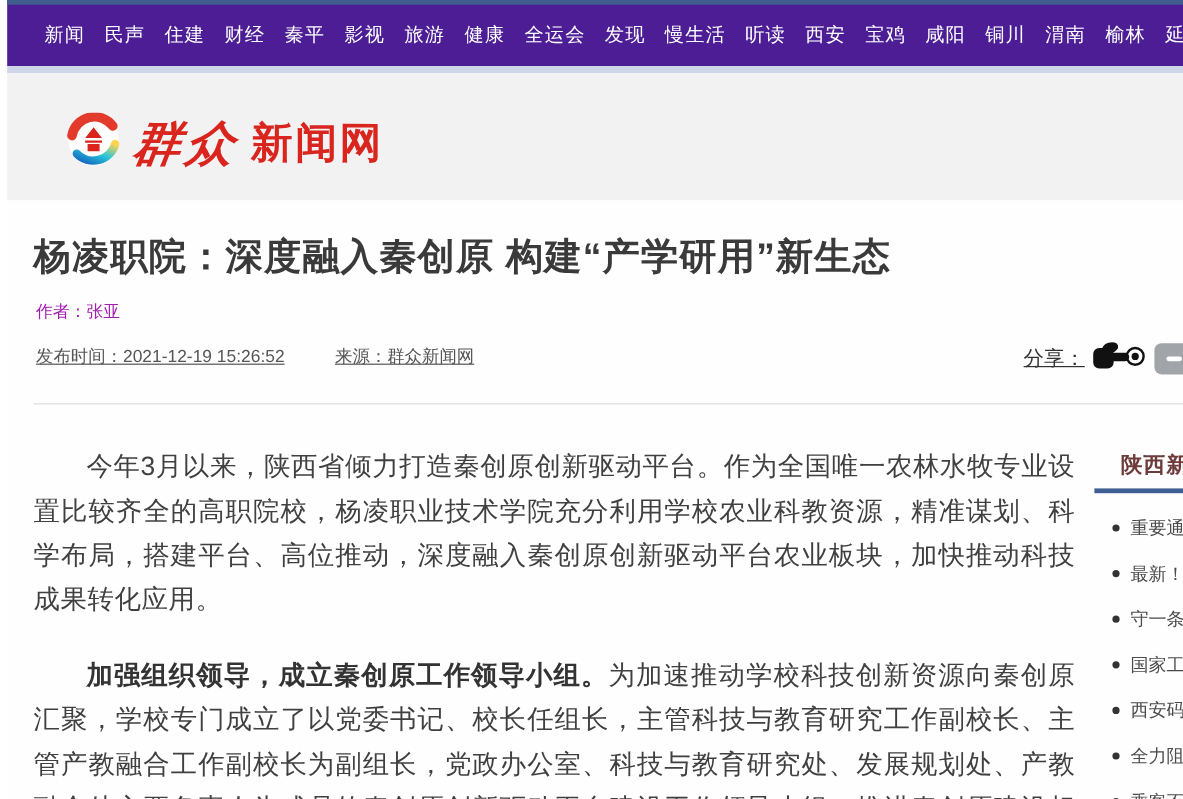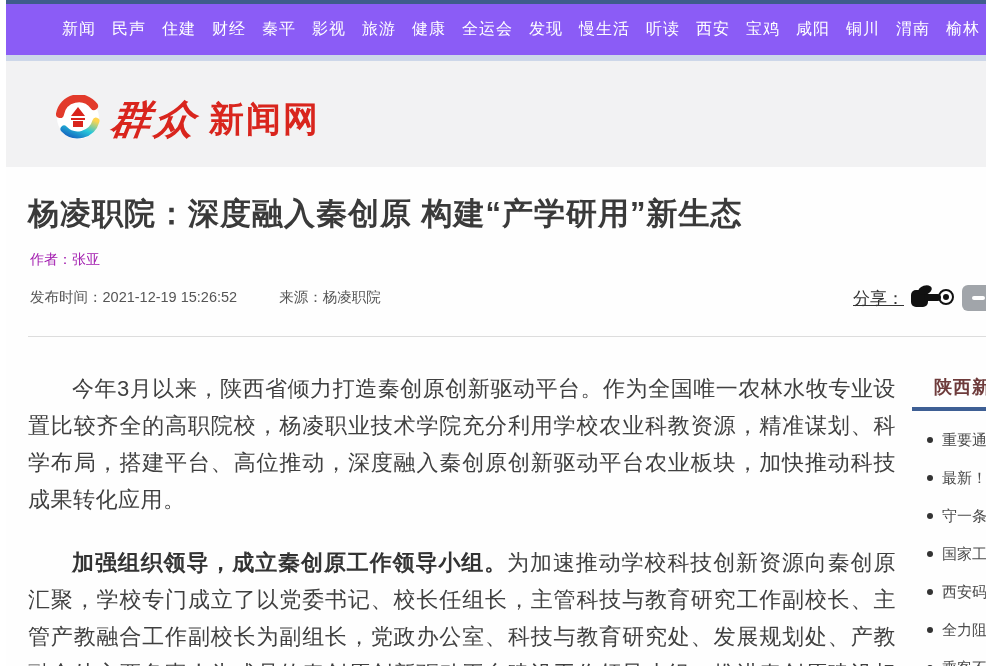--- a/index.html
+++ b/index.html
@@ -1,40 +1,40 @@
 <!DOCTYPE html>
 <html><head>
 <meta charset="utf-8">
 <style>
   html,body{margin:0;padding:0;}
   body{width:986px;height:666px;overflow:hidden;background:#ffffff;
        font-family:"Liberation Sans","DejaVu Sans",sans-serif;}
   .page{position:relative;width:986px;height:666px;overflow:hidden;background:#ffffff;}
 
   
-  .topnav{position:absolute;top:0;left:6px;right:0;height:51px;background:#8b5cf6;
+  .topnav{position:absolute;top:0;left:6px;right:0;height:51px;background:#4c1d95;
           border-top:4px solid #3f5c8c;display:flex;align-items:center;gap:16px;
-          padding-left:56px;box-sizing:content-box;white-space:nowrap;overflow:hidden;}
+          padding-left:31px;box-sizing:content-box;white-space:nowrap;overflow:hidden;}
   .topnav a{color:#ffffff;font-size:16px;text-decoration:none;letter-spacing:1px;cursor:pointer;}
   .nav-strip{position:absolute;top:55px;left:6px;right:0;height:6px;background:#cdd7e9;}
 
   
   .band{position:absolute;top:61px;left:6px;right:0;height:106px;background:#f2f2f3;}
   .logo{position:absolute;left:55px;top:92px;display:flex;align-items:center;gap:10px;cursor:pointer;}
   .logo-script{font-family:"DejaVu Serif",serif;font-weight:bold;font-style:italic;
                font-size:40px;color:#d9251d;transform:skewX(-8deg);letter-spacing:4px;}
   .logo-suffix{font-size:35px;font-weight:900;color:#d9251d;letter-spacing:2px;}
 
   
   .content{position:absolute;top:167px;left:6px;right:0;bottom:0;background:#fefefe;}
 
   .title{position:absolute;left:28px;top:172px;width:930px;font-size:31px;font-weight:bold;
          color:#3a3a3a;letter-spacing:1px;white-space:nowrap;}
   .author{position:absolute;left:30px;top:251px;font-size:14px;color:#a21caf;}
-  .meta{position:absolute;left:30px;top:288px;font-size:14.5px;color:#555555;display:flex;gap:42px;white-space:nowrap;}
+  .meta{position:absolute;left:30px;top:288px;font-size:14.5px;color:#555555;display:flex;gap:42px;white-space:nowrap;text-decoration:underline;}
 
   .share{position:absolute;left:853px;top:281px;width:170px;display:flex;align-items:center;gap:6px;white-space:nowrap;}
   .share-label{font-size:17px;color:#333333;text-decoration:underline;}
   .share-hand{cursor:pointer;display:inline-block;}
   .share-more{width:44px;height:26px;background:#a1a5aa;border-radius:6px;display:flex;
               align-items:center;cursor:pointer;flex:none;}
   .share-more .dash{width:13px;height:4px;background:#ffffff;border-radius:2px;margin-left:10px;}
 
   .divider{position:absolute;left:28px;top:336px;width:958px;height:1px;background:#dddddd;}
 
@@ -106,21 +106,21 @@
   </div>
 
   <div class="content"></div>
 
   <h1 class="title">杨凌职院：深度融入秦创原 构建“产学研用”新生态</h1>
 
   <div class="author"><span>作者：</span><span>张亚</span></div>
 
   <div class="meta">
     <span><span>发布时间：</span><span>2021-12-19 15:26:52</span></span>
-    <span><span>来源：</span><span>杨凌职院</span></span>
+    <span><span>来源：</span><span>群众新闻网</span></span>
   </div>
 
   <div class="share">
     <span class="share-label">分享：</span>
     <span class="share-hand">
       <svg width="46" height="30" viewBox="0 0 46 30">
         <rect x="1" y="9" width="17" height="17" rx="5" fill="#111111"></rect>
         <ellipse cx="15" cy="9" rx="7" ry="4.5" transform="rotate(-18 15 9)" fill="#111111"></ellipse>
         <rect x="14" y="13" width="17" height="7" rx="3.5" fill="#111111"></rect>
         <circle cx="36" cy="16" r="7" fill="none" stroke="#111111" stroke-width="2"></circle>

